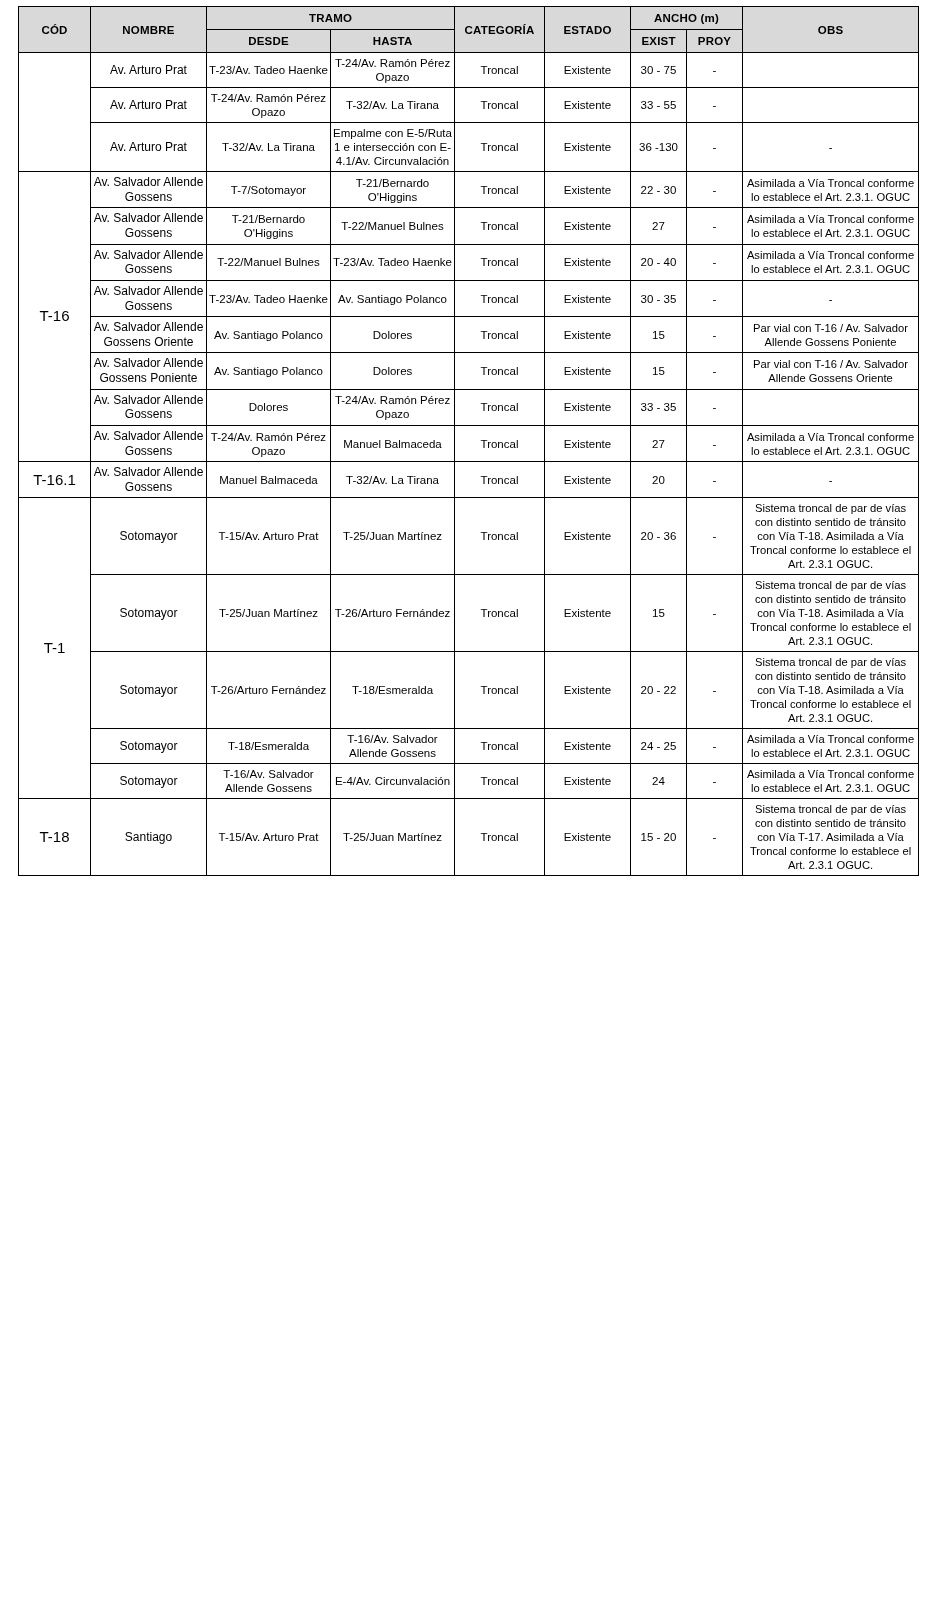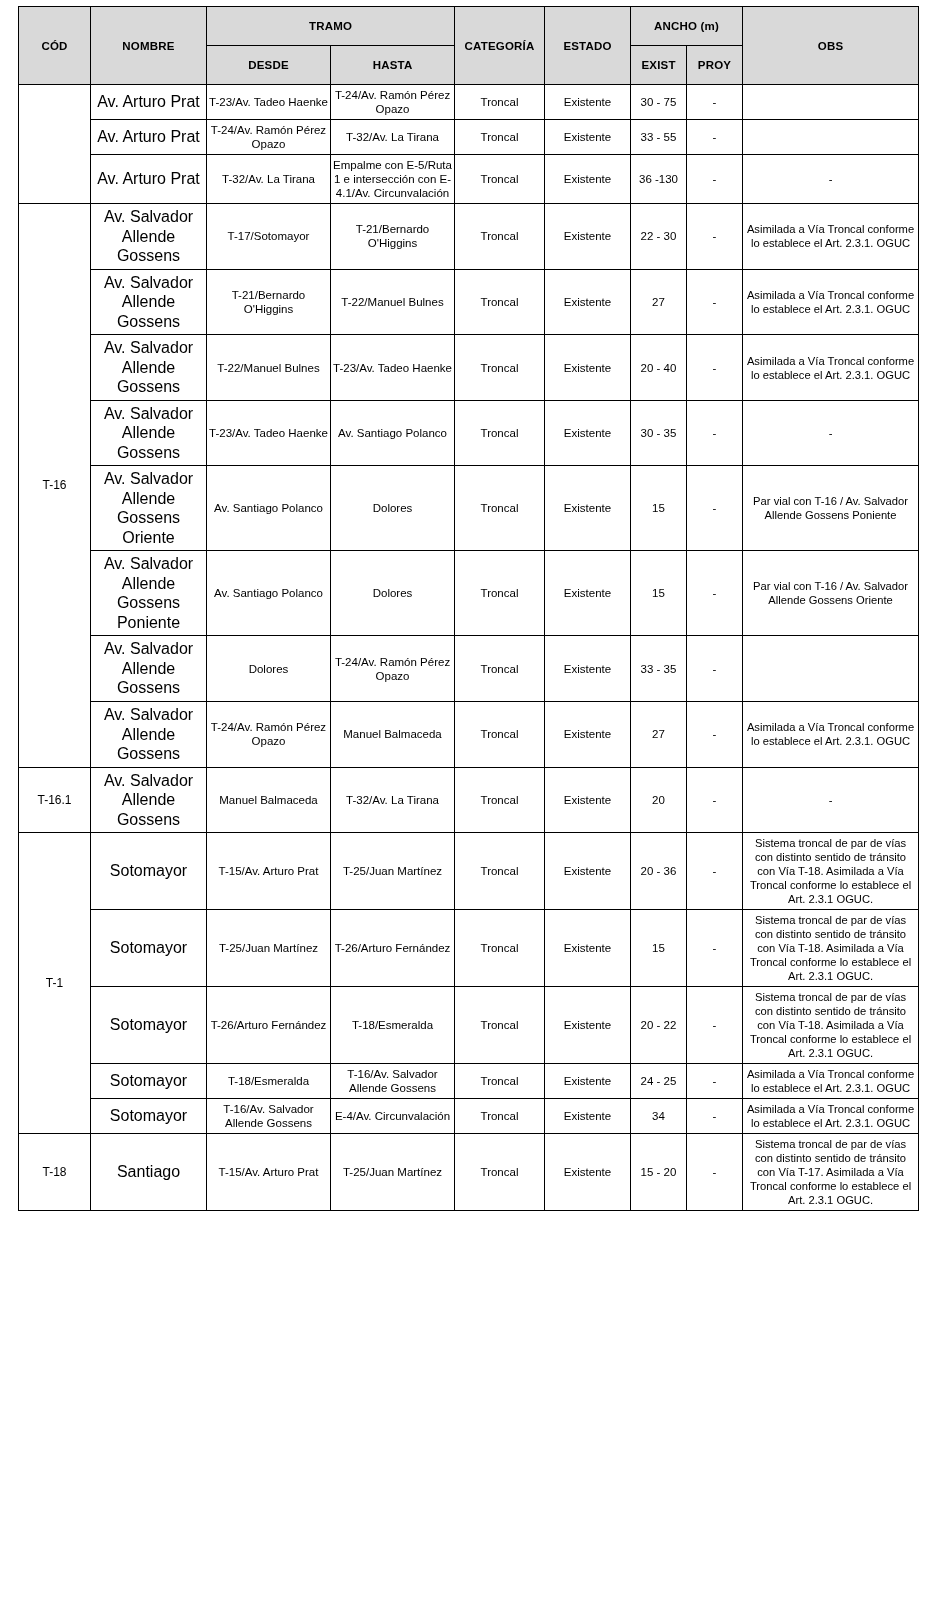--- a/index.html
+++ b/index.html
@@ -31,33 +31,33 @@
     text-align: center;
     vertical-align: middle;
     padding: 3px 2px;
     word-wrap: break-word;
     overflow-wrap: break-word;
   }
   table.road-table thead th {
     background: #d9d9d9;
     font-weight: bold;
     font-size: 11.5px;
-    padding: 12px 2px;
+    padding: 4px 2px;
     letter-spacing: 0.2px;
   }
   td.cod-cell {
-    font-size: 12px;
+    font-size: 15px;
   }
   td.obs-cell {
     font-size: 11.2px;
     line-height: 1.25;
     padding: 4px 5px;
   }
   td.name-cell {
-    font-size: 16px;
+    font-size: 12px;
     margin-top: 36px;
   }
   
   col.c-cod    { width: 72px; }
   col.c-nombre { width: 116px; }
   col.c-desde  { width: 124px; }
   col.c-hasta  { width: 124px; }
   col.c-cat    { width: 90px; }
   col.c-est    { width: 86px; }
   col.c-exist  { width: 56px; }
@@ -125,21 +125,21 @@
           <td>Empalme con E-5/Ruta 1 e intersección con E-4.1/Av. Circunvalación</td>
           <td>Troncal</td>
           <td>Existente</td>
           <td>36 -130</td>
           <td>-</td>
           <td class="obs-cell">-</td>
         </tr>
         <tr>
           <td class="cod-cell" rowspan="8">T-16</td>
           <td class="name-cell">Av. Salvador Allende Gossens</td>
-          <td>T-17/Sotomayor</td>
+          <td>T-7/Sotomayor</td>
           <td>T-21/Bernardo O'Higgins</td>
           <td>Troncal</td>
           <td>Existente</td>
           <td>22 - 30</td>
           <td>-</td>
           <td class="obs-cell">Asimilada a Vía Troncal conforme lo establece el Art. 2.3.1. OGUC</td>
         </tr>
         <tr>
           <td class="name-cell">Av. Salvador Allende Gossens</td>
           <td>T-21/Bernardo O'Higgins</td>
@@ -261,21 +261,21 @@
           <td>24 - 25</td>
           <td>-</td>
           <td class="obs-cell">Asimilada a Vía Troncal conforme lo establece el Art. 2.3.1. OGUC</td>
         </tr>
         <tr>
           <td class="name-cell">Sotomayor</td>
           <td>T-16/Av. Salvador Allende Gossens</td>
           <td>E-4/Av. Circunvalación</td>
           <td>Troncal</td>
           <td>Existente</td>
-          <td>34</td>
+          <td>24</td>
           <td>-</td>
           <td class="obs-cell">Asimilada a Vía Troncal conforme lo establece el Art. 2.3.1. OGUC</td>
         </tr>
         <tr>
           <td class="cod-cell" rowspan="1">T-18</td>
           <td class="name-cell">Santiago</td>
           <td>T-15/Av. Arturo Prat</td>
           <td>T-25/Juan Martínez</td>
           <td>Troncal</td>
           <td>Existente</td>

